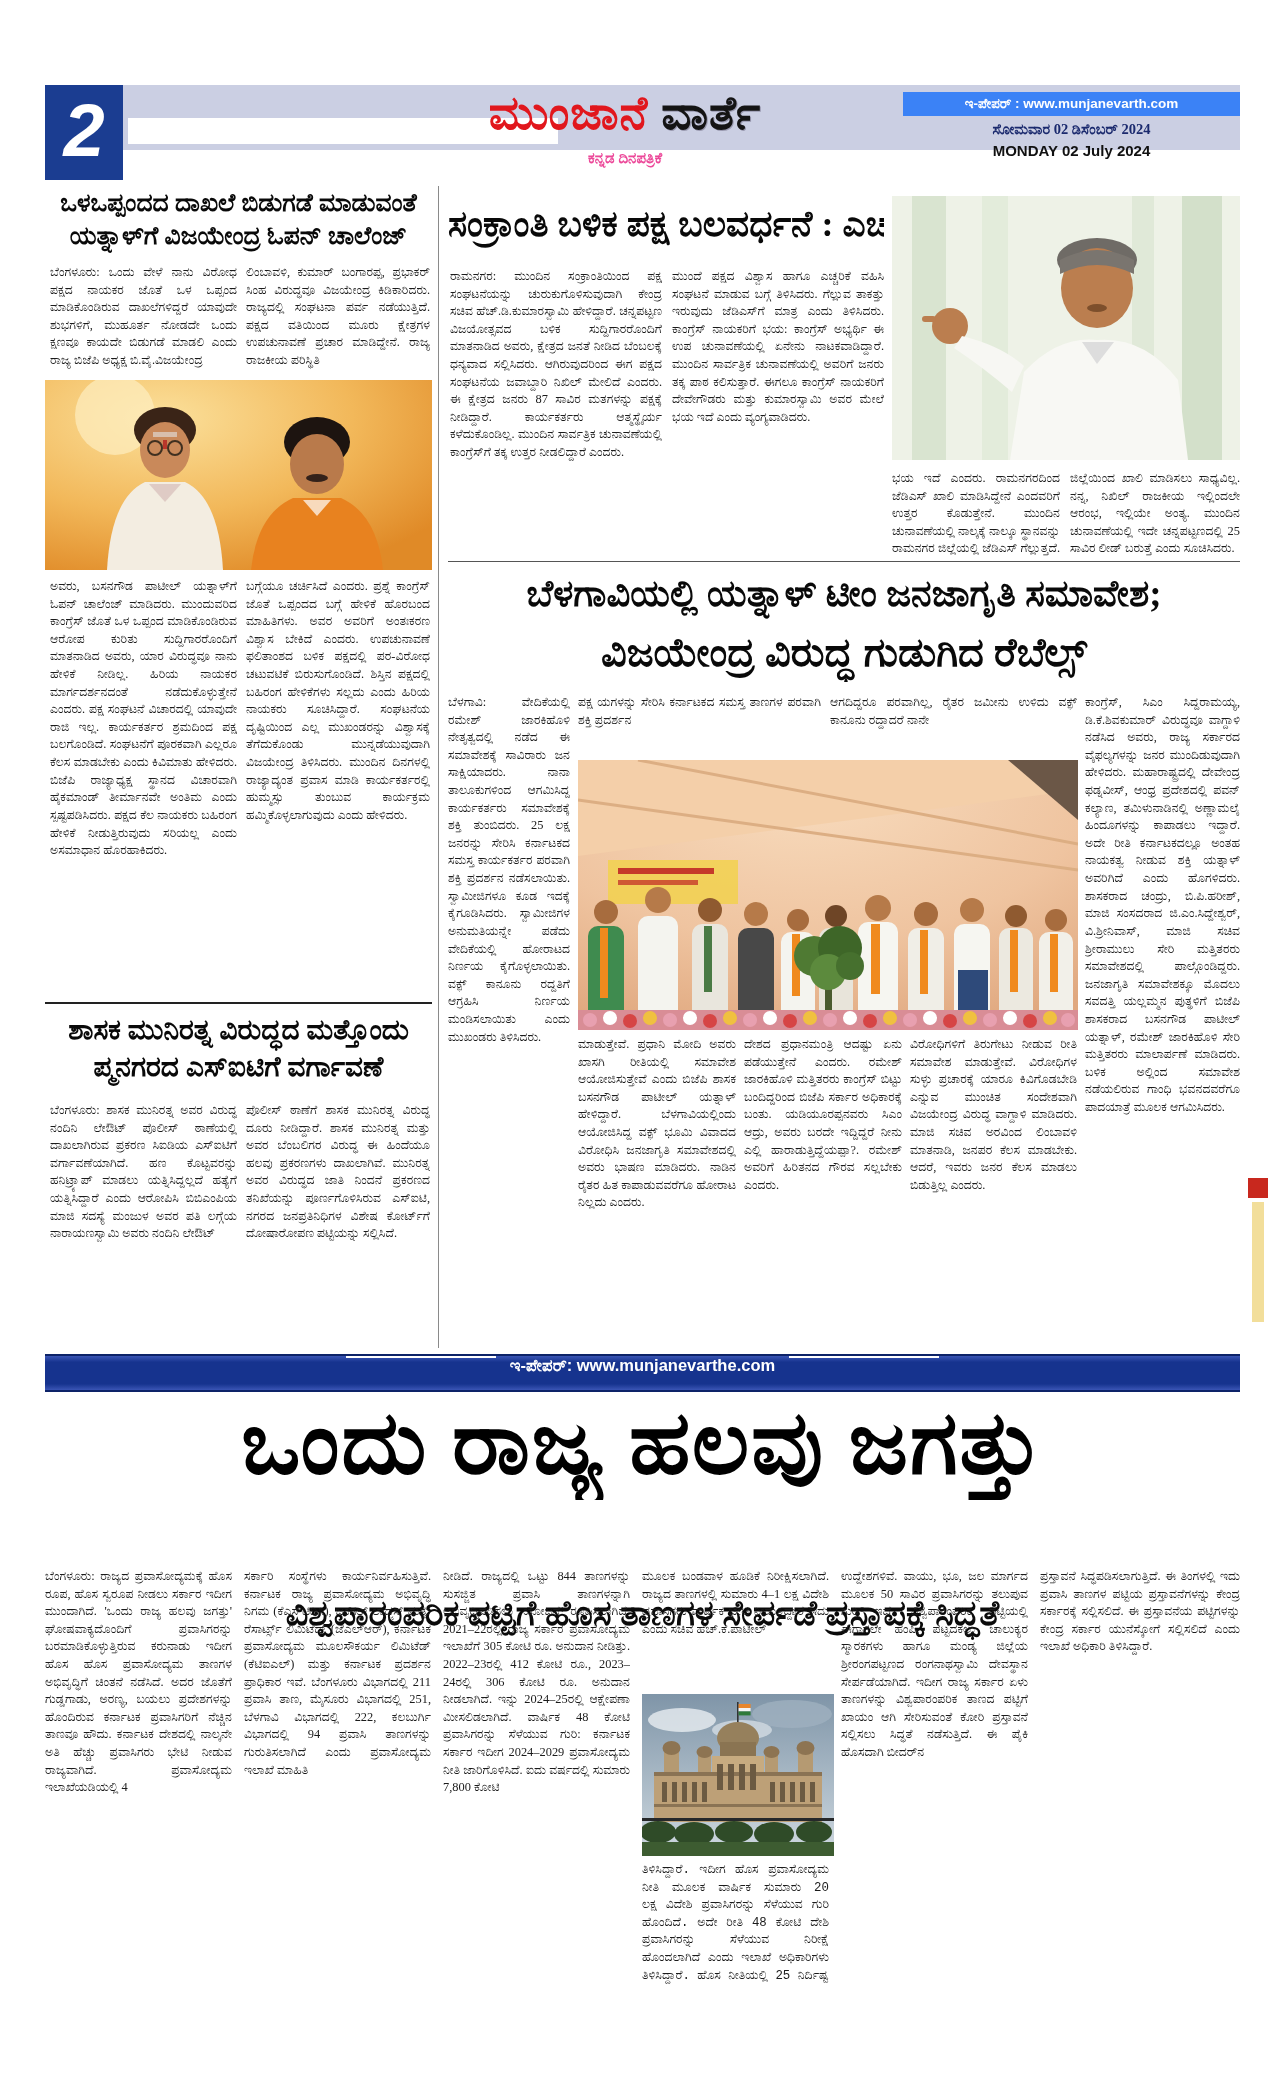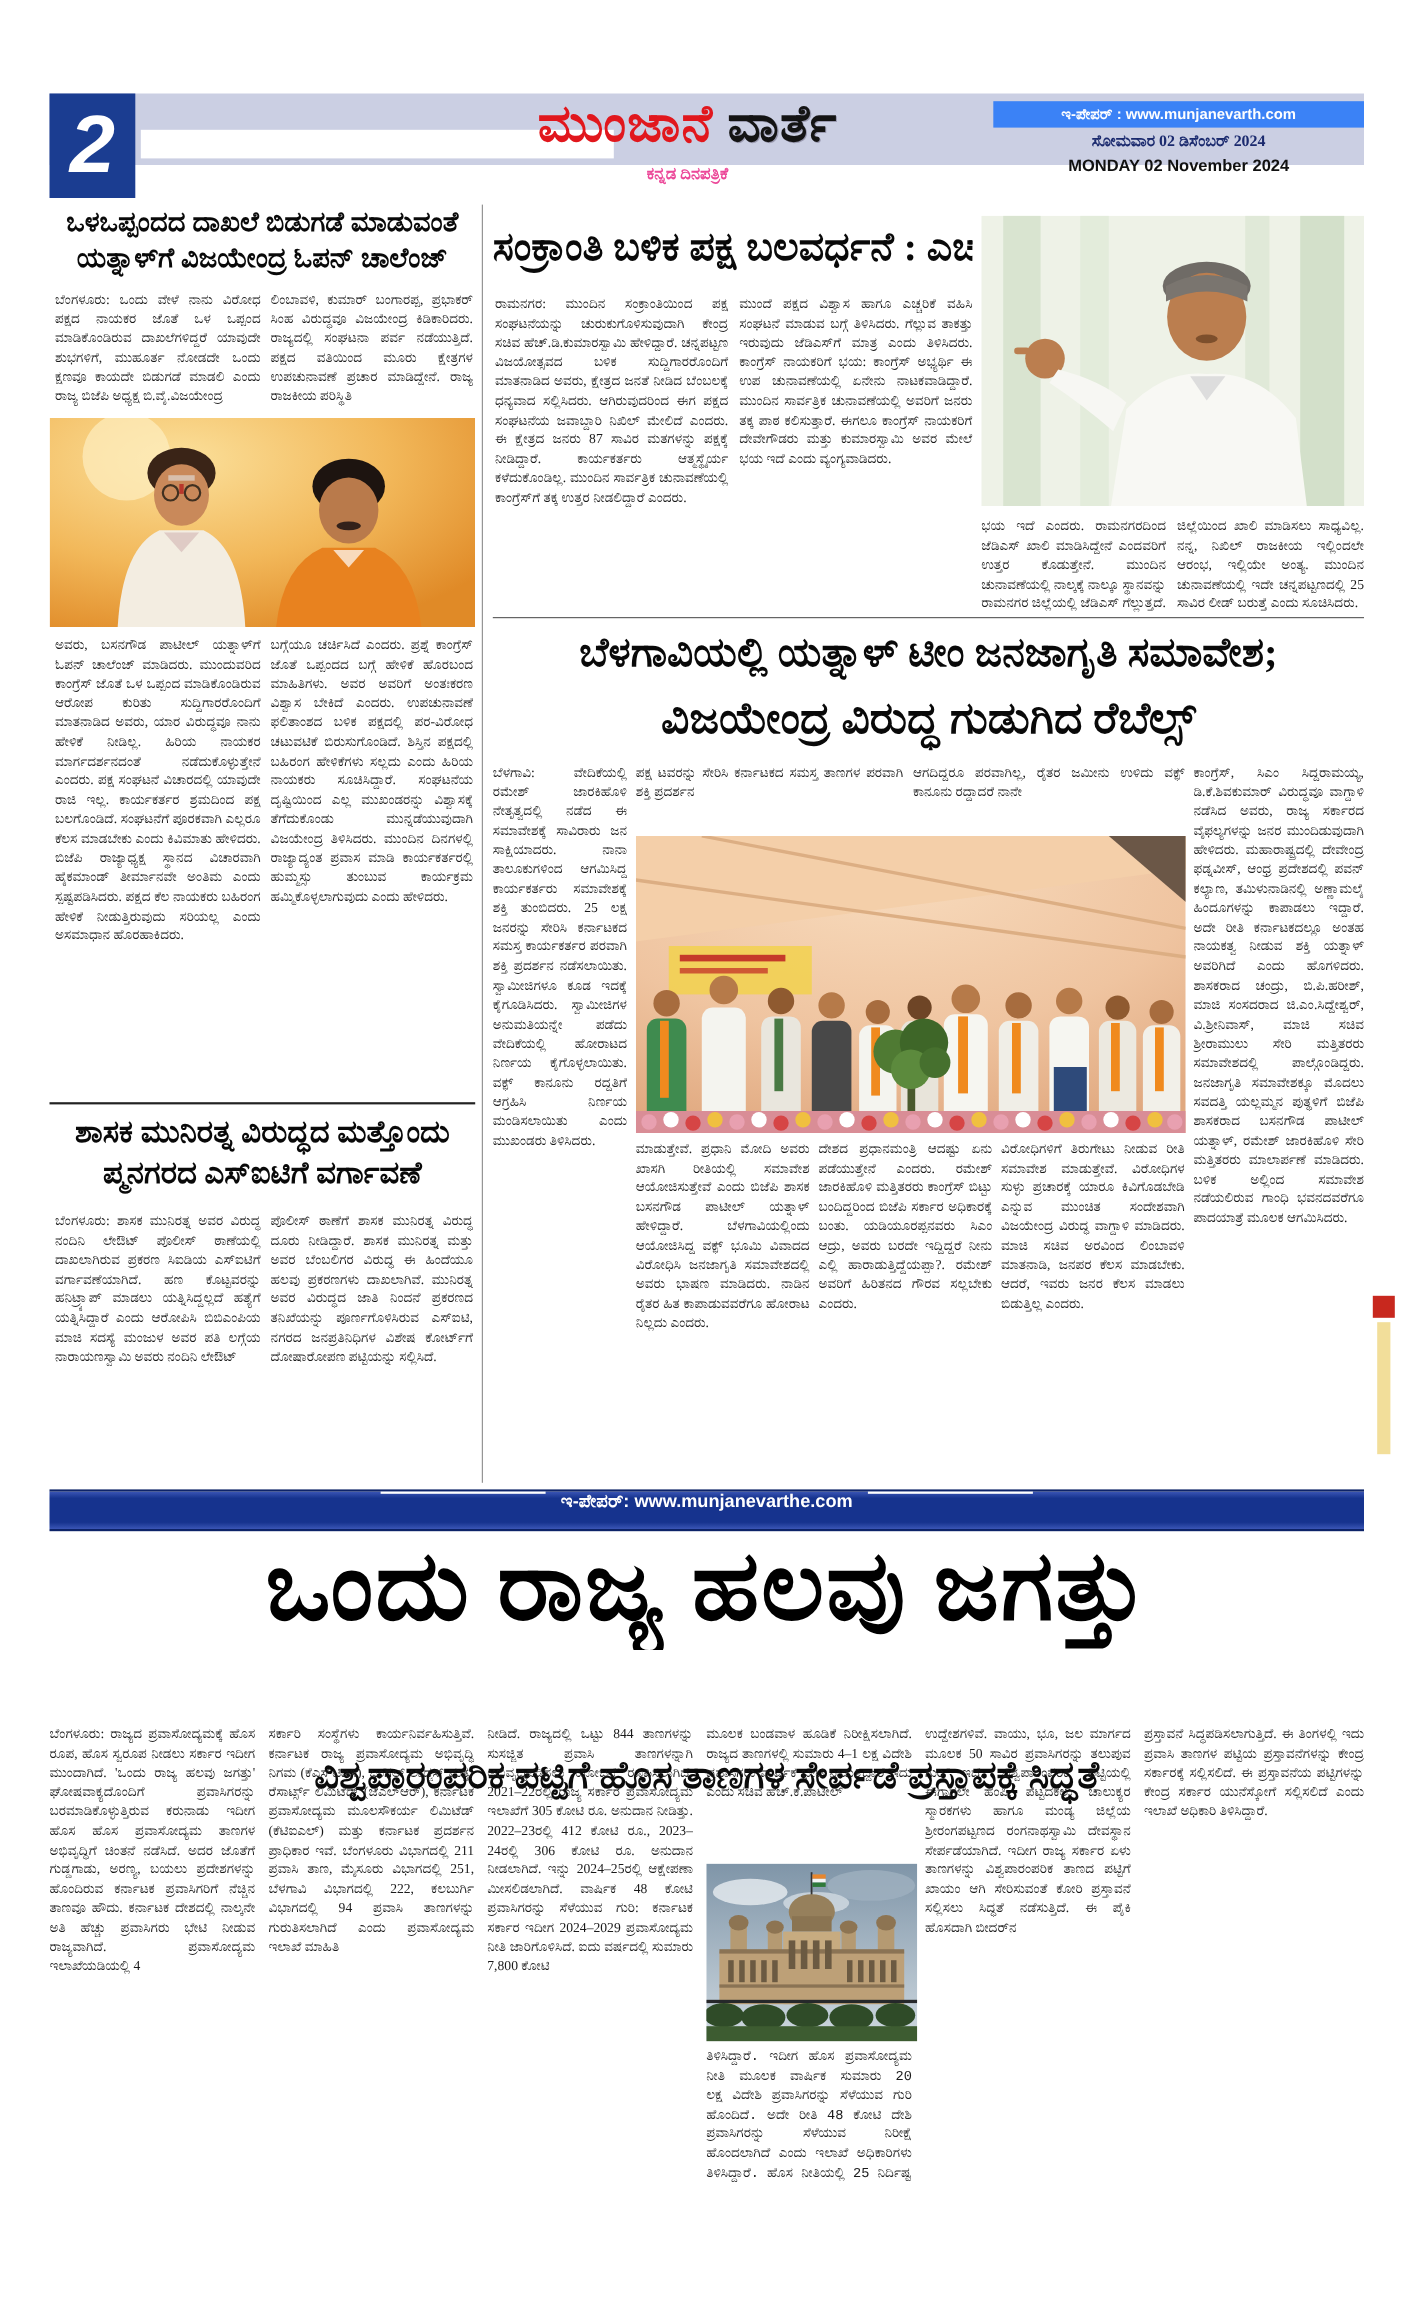--- a/index.html
+++ b/index.html
@@ -45,21 +45,21 @@
 <div class="abs" style="left:128px; top:118px; width:430px; height:26px; background:#ffffff;"></div>
 <div class="abs pageno" style="left:45px; top:85px; width:78px; height:95px;">2</div>
 <div class="abs masthead" style="left:390px; top:88px; width:470px;">
   <span class="red">ಮುಂಜಾನೆ</span>
   <span> </span>
   <span class="blk">ವಾರ್ತೆ</span>
 </div>
 <div class="abs tagline" style="left:390px; top:150px; width:470px;">ಕನ್ನಡ ದಿನಪತ್ರಿಕೆ</div>
 <div class="abs hdr-r1" style="left:903px; top:92px; width:337px; height:24px;">ಇ-ಪೇಪರ್ : www.munjanevarth.com</div>
 <div class="abs hdr-r2" style="left:903px; top:118px; width:337px;">ಸೋಮವಾರ 02 ಡಿಸೆಂಬರ್ 2024</div>
-<div class="abs hdr-r3" style="left:903px; top:140px; width:337px;">MONDAY 02 November 2024</div>
+<div class="abs hdr-r3" style="left:903px; top:140px; width:337px;">MONDAY 02 July 2024</div>
 
 <div class="abs vrule" style="left:438px; top:186px; height:1162px;"></div>
 
 <div class="abs hl" style="left:45px; top:186px; width:387px; height:74px; font-size:25px;">ಒಳಒಪ್ಪಂದದ ದಾಖಲೆ ಬಿಡುಗಡೆ ಮಾಡುವಂತೆ ಯತ್ನಾಳ್‌ಗೆ ವಿಜಯೇಂದ್ರ ಓಪನ್ ಚಾಲೆಂಜ್</div>
 <div class="abs body-txt" style="left:50px; top:264px; width:187px; height:112px;">ಬೆಂಗಳೂರು: ಒಂದು ವೇಳೆ ನಾನು ವಿರೋಧ ಪಕ್ಷದ ನಾಯಕರ ಜೊತೆ ಒಳ ಒಪ್ಪಂದ ಮಾಡಿಕೊಂಡಿರುವ ದಾಖಲೆಗಳಿದ್ದರೆ ಯಾವುದೇ ಶುಭಗಳಿಗೆ, ಮುಹೂರ್ತ ನೋಡದೇ ಒಂದು ಕ್ಷಣವೂ ಕಾಯದೇ ಬಿಡುಗಡೆ ಮಾಡಲಿ ಎಂದು ರಾಜ್ಯ ಬಿಜೆಪಿ ಅಧ್ಯಕ್ಷ ಬಿ.ವೈ.ವಿಜಯೇಂದ್ರ</div>
 <div class="abs body-txt" style="left:246px; top:264px; width:184px; height:112px;">ಲಿಂಬಾವಳಿ, ಕುಮಾರ್ ಬಂಗಾರಪ್ಪ, ಪ್ರಭಾಕರ್ ಸಿಂಹ ವಿರುದ್ಧವೂ ವಿಜಯೇಂದ್ರ ಕಿಡಿಕಾರಿದರು. ರಾಜ್ಯದಲ್ಲಿ ಸಂಘಟನಾ ಪರ್ವ ನಡೆಯುತ್ತಿದೆ. ಪಕ್ಷದ ವತಿಯಿಂದ ಮೂರು ಕ್ಷೇತ್ರಗಳ ಉಪಚುನಾವಣೆ ಪ್ರಚಾರ ಮಾಡಿದ್ದೇನೆ. ರಾಜ್ಯ ರಾಜಕೀಯ ಪರಿಸ್ಥಿತಿ</div>
 
 <div class="abs photo-frame" style="left:45px; top:380px; width:387px; height:190px;">
   <svg viewBox="0 0 387 190" preserveAspectRatio="none" aria-hidden="true">
     <defs>
@@ -124,21 +124,21 @@
 <div class="abs body-txt" style="left:450px; top:268px; width:212px; height:290px;">ರಾಮನಗರ: ಮುಂದಿನ ಸಂಕ್ರಾಂತಿಯಿಂದ ಪಕ್ಷ ಸಂಘಟನೆಯನ್ನು ಚುರುಕುಗೊಳಿಸುವುದಾಗಿ ಕೇಂದ್ರ ಸಚಿವ ಹೆಚ್.ಡಿ.ಕುಮಾರಸ್ವಾಮಿ ಹೇಳಿದ್ದಾರೆ. ಚನ್ನಪಟ್ಟಣ ವಿಜಯೋತ್ಸವದ ಬಳಿಕ ಸುದ್ದಿಗಾರರೊಂದಿಗೆ ಮಾತನಾಡಿದ ಅವರು, ಕ್ಷೇತ್ರದ ಜನತೆ ನೀಡಿದ ಬೆಂಬಲಕ್ಕೆ ಧನ್ಯವಾದ ಸಲ್ಲಿಸಿದರು. ಆಗಿರುವುದರಿಂದ ಈಗ ಪಕ್ಷದ ಸಂಘಟನೆಯ ಜವಾಬ್ದಾರಿ ನಿಖಿಲ್ ಮೇಲಿದೆ ಎಂದರು. ಈ ಕ್ಷೇತ್ರದ ಜನರು 87 ಸಾವಿರ ಮತಗಳನ್ನು ಪಕ್ಷಕ್ಕೆ ನೀಡಿದ್ದಾರೆ. ಕಾರ್ಯಕರ್ತರು ಆತ್ಮಸ್ಥೈರ್ಯ ಕಳೆದುಕೊಂಡಿಲ್ಲ. ಮುಂದಿನ ಸಾರ್ವತ್ರಿಕ ಚುನಾವಣೆಯಲ್ಲಿ ಕಾಂಗ್ರೆಸ್‌ಗೆ ತಕ್ಕ ಉತ್ತರ ನೀಡಲಿದ್ದಾರೆ ಎಂದರು.</div>
 <div class="abs body-txt" style="left:672px; top:268px; width:212px; height:290px;">ಮುಂದೆ ಪಕ್ಷದ ವಿಶ್ವಾಸ ಹಾಗೂ ಎಚ್ಚರಿಕೆ ವಹಿಸಿ ಸಂಘಟನೆ ಮಾಡುವ ಬಗ್ಗೆ ತಿಳಿಸಿದರು. ಗೆಲ್ಲುವ ತಾಕತ್ತು ಇರುವುದು ಜೆಡಿಎಸ್‌ಗೆ ಮಾತ್ರ ಎಂದು ತಿಳಿಸಿದರು. ಕಾಂಗ್ರೆಸ್ ನಾಯಕರಿಗೆ ಭಯ: ಕಾಂಗ್ರೆಸ್ ಅಭ್ಯರ್ಥಿ ಈ ಉಪ ಚುನಾವಣೆಯಲ್ಲಿ ಏನೇನು ನಾಟಕವಾಡಿದ್ದಾರೆ. ಮುಂದಿನ ಸಾರ್ವತ್ರಿಕ ಚುನಾವಣೆಯಲ್ಲಿ ಅವರಿಗೆ ಜನರು ತಕ್ಕ ಪಾಠ ಕಲಿಸುತ್ತಾರೆ. ಈಗಲೂ ಕಾಂಗ್ರೆಸ್ ನಾಯಕರಿಗೆ ದೇವೇಗೌಡರು ಮತ್ತು ಕುಮಾರಸ್ವಾಮಿ ಅವರ ಮೇಲೆ ಭಯ ಇದೆ ಎಂದು ವ್ಯಂಗ್ಯವಾಡಿದರು.</div>
 <div class="abs body-txt" style="left:892px; top:470px; width:168px; height:88px;">ಭಯ ಇದೆ ಎಂದರು. ರಾಮನಗರದಿಂದ ಜೆಡಿಎಸ್ ಖಾಲಿ ಮಾಡಿಸಿದ್ದೇನೆ ಎಂದವರಿಗೆ ಉತ್ತರ ಕೊಡುತ್ತೇನೆ. ಮುಂದಿನ ಚುನಾವಣೆಯಲ್ಲಿ ನಾಲ್ಕಕ್ಕೆ ನಾಲ್ಕೂ ಸ್ಥಾನವನ್ನು ರಾಮನಗರ ಜಿಲ್ಲೆಯಲ್ಲಿ ಜೆಡಿಎಸ್ ಗೆಲ್ಲುತ್ತದೆ. ನಮ್ಮನ್ನ ಅಷ್ಟು ಸುಲಭವಾಗಿ</div>
 <div class="abs body-txt" style="left:1070px; top:470px; width:170px; height:88px;">ಜಿಲ್ಲೆಯಿಂದ ಖಾಲಿ ಮಾಡಿಸಲು ಸಾಧ್ಯವಿಲ್ಲ. ನನ್ನ, ನಿಖಿಲ್ ರಾಜಕೀಯ ಇಲ್ಲಿಂದಲೇ ಆರಂಭ, ಇಲ್ಲಿಯೇ ಅಂತ್ಯ. ಮುಂದಿನ ಚುನಾವಣೆಯಲ್ಲಿ ಇದೇ ಚನ್ನಪಟ್ಟಣದಲ್ಲಿ 25 ಸಾವಿರ ಲೀಡ್ ಬರುತ್ತೆ ಎಂದು ಸೂಚಿಸಿದರು.</div>
 
 <div class="abs hrule" style="left:448px; top:561px; width:792px; height:1px; background:#555;"></div>
 <div class="abs hl" style="left:448px; top:568px; width:792px; height:52px; font-size:37px; font-weight:bold; line-height:52px; white-space:nowrap;">ಬೆಳಗಾವಿಯಲ್ಲಿ ಯತ್ನಾಳ್ ಟೀಂ ಜನಜಾಗೃತಿ ಸಮಾವೇಶ;</div>
 <div class="abs hl" style="left:448px; top:624px; width:792px; height:58px; font-size:40px; line-height:58px; white-space:nowrap;">ವಿಜಯೇಂದ್ರ ವಿರುದ್ಧ ಗುಡುಗಿದ ರೆಬೆಲ್ಸ್</div>
 
 <div class="abs body-txt" style="left:448px; top:694px; width:122px; height:652px;">ಬೆಳಗಾವಿ: ವೇದಿಕೆಯಲ್ಲಿ ರಮೇಶ್ ಜಾರಕಿಹೊಳಿ ನೇತೃತ್ವದಲ್ಲಿ ನಡೆದ ಈ ಸಮಾವೇಶಕ್ಕೆ ಸಾವಿರಾರು ಜನ ಸಾಕ್ಷಿಯಾದರು. ನಾನಾ ತಾಲೂಕುಗಳಿಂದ ಆಗಮಿಸಿದ್ದ ಕಾರ್ಯಕರ್ತರು ಸಮಾವೇಶಕ್ಕೆ ಶಕ್ತಿ ತುಂಬಿದರು. 25 ಲಕ್ಷ ಜನರನ್ನು ಸೇರಿಸಿ ಕರ್ನಾಟಕದ ಸಮಸ್ತ ಕಾರ್ಯಕರ್ತರ ಪರವಾಗಿ ಶಕ್ತಿ ಪ್ರದರ್ಶನ ನಡೆಸಲಾಯಿತು. ಸ್ವಾಮೀಜಿಗಳೂ ಕೂಡ ಇದಕ್ಕೆ ಕೈಗೂಡಿಸಿದರು. ಸ್ವಾಮೀಜಿಗಳ ಅನುಮತಿಯನ್ನೇ ಪಡೆದು ವೇದಿಕೆಯಲ್ಲಿ ಹೋರಾಟದ ನಿರ್ಣಯ ಕೈಗೊಳ್ಳಲಾಯಿತು. ವಕ್ಫ್ ಕಾನೂನು ರದ್ದತಿಗೆ ಆಗ್ರಹಿಸಿ ನಿರ್ಣಯ ಮಂಡಿಸಲಾಯಿತು ಎಂದು ಮುಖಂಡರು ತಿಳಿಸಿದರು.</div>
-<div class="abs body-txt" style="left:578px; top:694px; width:243px; height:62px;">ಪಕ್ಷ ಟವರನ್ನು ಸೇರಿಸಿ ಕರ್ನಾಟಕದ ಸಮಸ್ತ ತಾಣಗಳ ಪರವಾಗಿ ಶಕ್ತಿ ಪ್ರದರ್ಶನ</div>
+<div class="abs body-txt" style="left:578px; top:694px; width:243px; height:62px;">ಪಕ್ಷ ಯಗಳನ್ನು ಸೇರಿಸಿ ಕರ್ನಾಟಕದ ಸಮಸ್ತ ತಾಣಗಳ ಪರವಾಗಿ ಶಕ್ತಿ ಪ್ರದರ್ಶನ</div>
 <div class="abs body-txt" style="left:830px; top:694px; width:247px; height:62px;">ಆಗದಿದ್ದರೂ ಪರವಾಗಿಲ್ಲ, ರೈತರ ಜಮೀನು ಉಳಿದು ವಕ್ಫ್ ಕಾನೂನು ರದ್ದಾದರೆ ನಾನೇ</div>
 
 <div class="abs photo-frame" style="left:578px; top:760px; width:500px; height:270px;">
   <svg viewBox="0 0 500 270" preserveAspectRatio="none" aria-hidden="true">
     <defs>
       <radialGradient id="gC" cx="45%" cy="10%" r="95%">
         <stop offset="0%" stop-color="#f8dcbe"></stop>
           <stop offset="60%" stop-color="#efc4a0"></stop>
           <stop offset="100%" stop-color="#e0a87f"></stop>
       </radialGradient>

